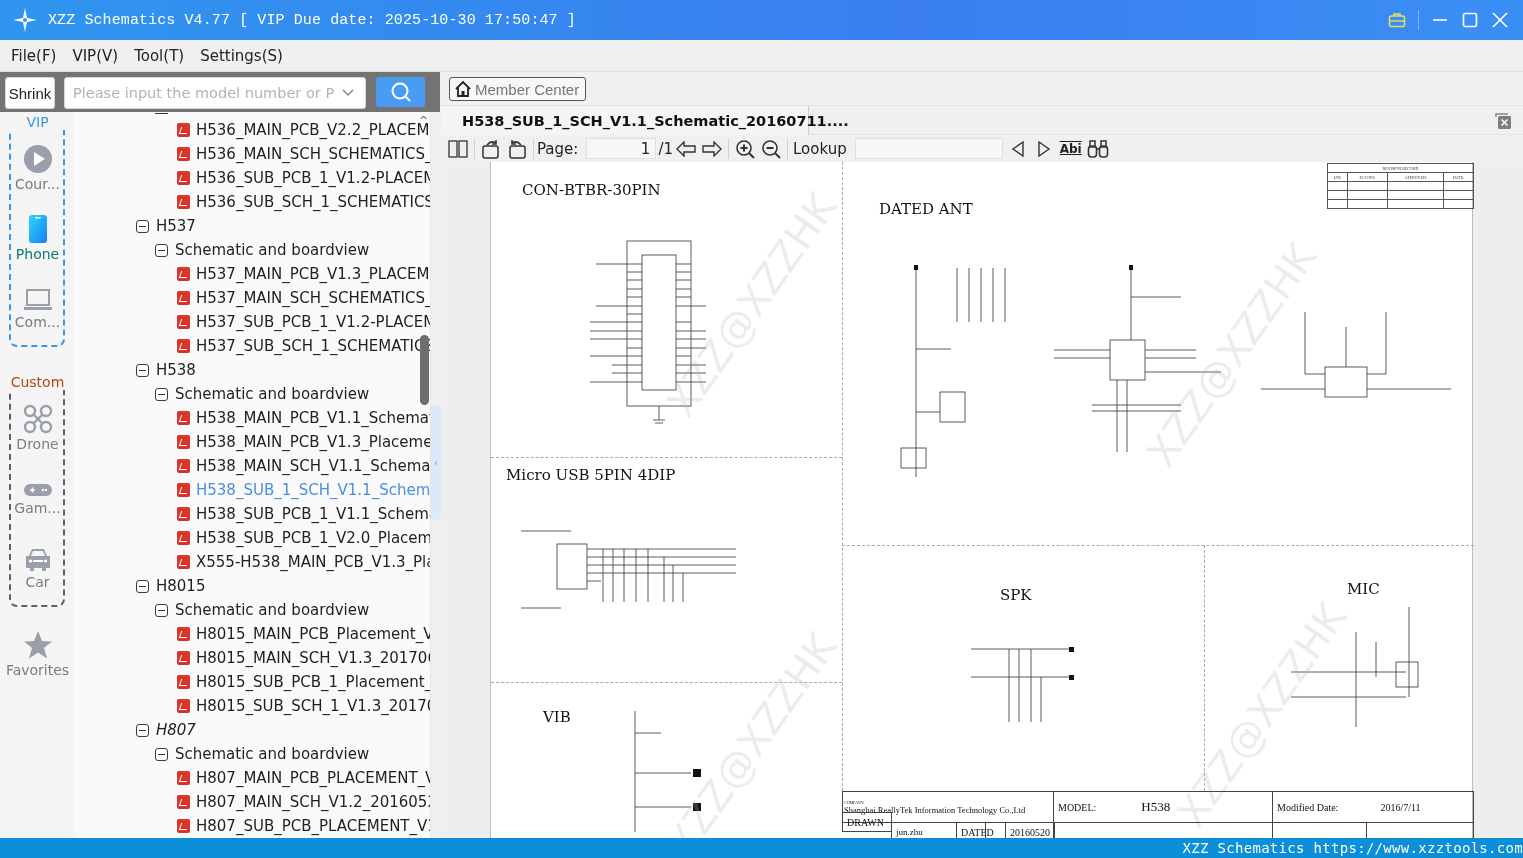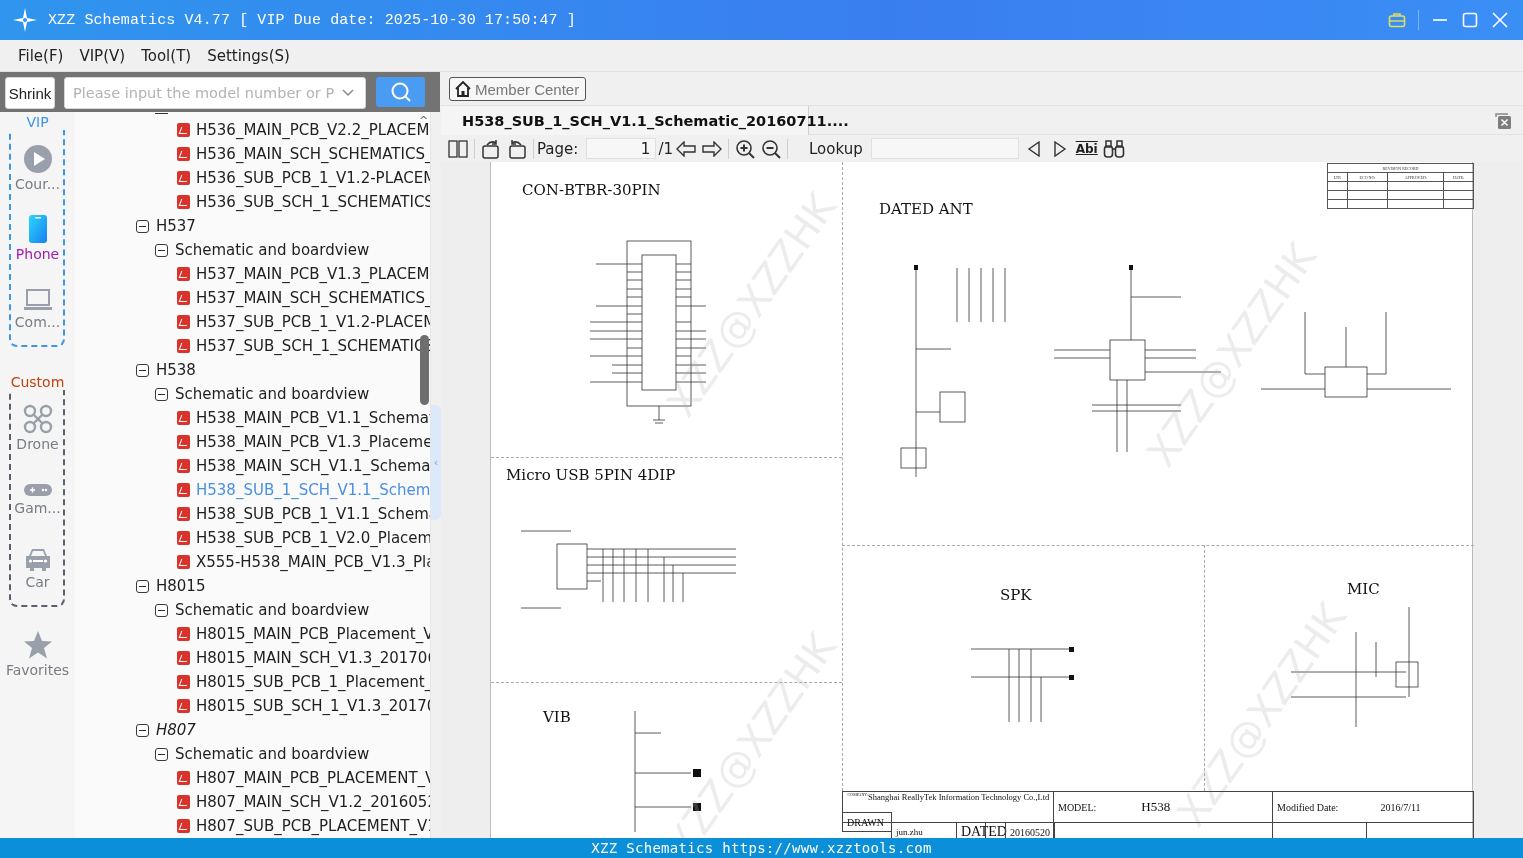--- a/index.html
+++ b/index.html
@@ -4,21 +4,21 @@
 <style>
   * { box-sizing: border-box; margin: 0; padding: 0; }
   html, body { width: 1523px; height: 858px; overflow: hidden; background: #f0f0f0; font-family: "DejaVu Sans", "Liberation Sans", sans-serif; }
   .titlebar { position: absolute; left: 0; top: 0; width: 1523px; height: 40px; background: linear-gradient(90deg, #2f95ee 0%, #3a7ef0 60%, #3a8ff5 100%); color: #fff; display: flex; align-items: center; font-family: Liberation Mono, monospace; }
   .titlebar .logo { width: 26px; height: 26px; margin-left: 12px; margin-right: 10px; position: relative; }
   .titlebar .title { font-size: 15px; letter-spacing: 0.1px; }
   .win-ctrls { position: absolute; right: 0; top: 0; height: 40px; display: flex; align-items: center; }
   .win-ctrls .btn { width: 30px; height: 40px; display: flex; align-items: center; justify-content: center; }
   .win-sep { width: 1px; height: 20px; background: rgba(255,255,255,0.35); margin: 0 6px; }
 
-  .menubar { position: absolute; left: 0; top: 40px; width: 1523px; height: 32px; background: #f0f0f0; display: flex; align-items: center; padding-left: 18px; border-bottom: 1px solid #e0e0e0; }
+  .menubar { position: absolute; left: 0; top: 40px; width: 1523px; height: 32px; background: #f0f0f0; display: flex; align-items: center; padding-left: 11px; border-bottom: 1px solid #e0e0e0; }
   .menubar .mi { font-size: 15px; color: #222; margin-right: 16px; }
 
   .left-toolbar { position: absolute; left: 0; top: 72px; width: 440px; height: 40px; background: #737373; }
   .shrink { position: absolute; left: 5px; top: 5px; width: 50px; height: 32px; border: 1px solid #d6d6d6; background: #fff; border-radius: 3px; font-size: 15px; color: #222; display: flex; align-items: center; justify-content: center; }
   .search-box { position: absolute; left: 64px; top: 5px; width: 302px; height: 32px; border: 1px solid #d6d6d6; background: #fff; border-radius: 3px; display: flex; align-items: center; padding-left: 8px; }
   .search-box input { border: none; outline: none; font-size: 14.5px; color: #333; width: 262px; background: transparent; font-family: "DejaVu Sans", sans-serif; }
   .search-box input::placeholder { color: #b3b3b3; }
   .search-btn { position: absolute; left: 376px; top: 5px; width: 49px; height: 30px; background: #4a9cf2; border-radius: 3px; display: flex; align-items: center; justify-content: center; }
 
   .nav-rail { position: absolute; left: 0; top: 112px; width: 75px; height: 726px; background: #f5f5f5; }
@@ -56,21 +56,21 @@
   .sheet { position: absolute; left: 49px; top: 0; width: 983px; height: 700px; background: #fff; border-left: 1px solid #bbb; border-right: 1px solid #bbb; }
   .sch-title { position: absolute; font-family: "DejaVu Serif", "Liberation Serif", serif; color: #111; }
   .dashed-v { position: absolute; width: 0; border-left: 1px dashed #aaa; }
   .dashed-h { position: absolute; height: 0; border-top: 1px dashed #aaa; }
   .rev-table { position: absolute; border-collapse: collapse; font-family: "Liberation Serif", serif; font-size: 4px; color: #333; }
   .rev-table td { border: 1px solid #555; height: 9px; text-align: center; }
   .title-block { position: absolute; left: 351px; top: 629px; width: 632px; height: 60px; font-family: "Liberation Serif", "DejaVu Serif", serif; color: #111; }
   .tb-cell { position: absolute; border: 1px solid #444; font-size: 11px; display: flex; align-items: center; padding-left: 4px; }
   .watermark { position: absolute; font-family: "DejaVu Sans", sans-serif; font-size: 40px; color: rgba(180,180,180,0.25); transform: rotate(-55deg); white-space: nowrap; pointer-events: none; }
 
-  .statusbar { position: absolute; left: 0; top: 838px; width: 1523px; height: 20px; background: #0a8fd8; color: #fff; font-family: "DejaVu Sans Mono", "Liberation Mono", monospace; font-size: 14px; text-align: center; line-height: 20px; letter-spacing: 0.3px; }
+  .statusbar { position: absolute; left: 0; top: 838px; width: 1523px; height: 20px; background: #0a8fd8; color: #fff; font-family: "DejaVu Sans Mono", "Liberation Mono", monospace; font-size: 14px; text-align: right; line-height: 20px; letter-spacing: 0.3px; }
 </style>
 </head>
 <body>
 
 <div class="titlebar">
   <span class="logo">
     <svg width="26" height="26" viewBox="0 0 26 26">
         <path d="M13 1 L15 11 L25 13 L15 15 L13 25 L11 15 L1 13 L11 11 Z" fill="#fff"></path>
         <circle cx="13" cy="13" r="2" fill="#3a8ff5"></circle>
       </svg>
@@ -130,21 +130,21 @@
 <div class="nav-rail">
   <div class="group-box vip-box"></div>
   <div class="group-label" style="top:2px;color:#3b95e8">VIP</div>
   <div class="rail-item" style="top:32px">
     <svg class="ico" width="30" height="30" viewBox="0 0 30 30">
         <circle cx="15" cy="15" r="14" fill="#9aa0ab"></circle>
         <path d="M11 8 L22 15 L11 22 Z" fill="#fff"></path>
       </svg>
     <span>Cour...</span>
   </div>
-  <div class="rail-item" style="top:102px;color:#a21caf">
+  <div class="rail-item" style="top:102px;color:#0f766e">
     <svg class="ico" width="20" height="30" viewBox="0 0 20 30">
         <defs>
           <linearGradient id="pg" x1="0" y1="0" x2="1" y2="1">
             <stop offset="0" stop-color="#2ad6ff"></stop>
             <stop offset="1" stop-color="#1a7ff0"></stop>
           </linearGradient>
         </defs>
         <rect x="1" y="1" width="18" height="28" rx="3" fill="url(#pg)"></rect>
         <rect x="7" y="3" width="6" height="1.5" rx="0.7" fill="#fff"></rect>
       </svg>
@@ -399,21 +399,21 @@
         </svg>
     </span>
     <span class="tb-ico">
       <svg width="20" height="20">
           <circle cx="9" cy="9" r="7" fill="none" stroke="#333" stroke-width="1.6"></circle>
           <path d="M5.5 9 H12.5" stroke="#333" stroke-width="2"></path>
           <line x1="14" y1="14" x2="19" y2="19" stroke="#333" stroke-width="2"></line>
         </svg>
     </span>
     <span class="tb-sep"></span>
-    <span style="margin-left:18px">Lookup</span>
+    <span style="margin-left:2px">Lookup</span>
     <span class="lookup-input"></span>
     <span class="tb-ico" style="margin-left:4px">
       <svg width="14" height="16">
           <path d="M12 1 L2 8 L12 15 Z" fill="none" stroke="#333" stroke-width="1.4"></path>
         </svg>
     </span>
     <span class="tb-ico">
       <svg width="14" height="16">
           <path d="M2 1 L12 8 L2 15 Z" fill="none" stroke="#333" stroke-width="1.4"></path>
         </svg>
@@ -594,35 +594,35 @@
             <rect x="638" y="103" width="4" height="5"></rect>
         </g>
       </svg>
 
       <div class="watermark" style="left:130px;top:120px">XZZ@XZZHK</div>
       <div class="watermark" style="left:610px;top:170px">XZZ@XZZHK</div>
       <div class="watermark" style="left:130px;top:560px">XZZ@XZZHK</div>
       <div class="watermark" style="left:640px;top:530px">XZZ@XZZHK</div>
 
       <div class="title-block">
-        <div class="tb-cell" style="left:0;top:0;width:212px;height:32px;font-size:8.5px;align-items:flex-start;justify-content:center;padding-left:1px">
+        <div class="tb-cell" style="left:0;top:0;width:212px;height:32px;font-size:8.5px;flex-direction:column;align-items:flex-start;justify-content:center;padding-left:1px">
           <span style="font-size:4px">COMPANY:</span>
           <span>Shanghai ReallyTek Information Technology Co.,Ltd</span>
         </div>
         <div class="tb-cell" style="left:211px;top:0;width:220px;height:32px">
           <span style="font-size:10px">MODEL:</span>
           <span style="margin-left:45px;font-size:13px">H538</span>
         </div>
         <div class="tb-cell" style="left:430px;top:0;width:202px;height:32px">
           <span style="font-size:10px">Modified Date:</span>
           <span style="margin-left:42px;font-size:10px">2016/7/11</span>
         </div>
         <div class="tb-cell" style="left:0;top:21px;width:50px;height:20px;font-size:10px">DRAWN</div>
         <div class="tb-cell" style="left:49px;top:31px;width:66px;height:20px;font-size:9px">jun.zhu</div>
-        <div class="tb-cell" style="left:114px;top:31px;width:30px;height:20px;font-size:14px">DATED</div>
+        <div class="tb-cell" style="left:114px;top:31px;width:30px;height:20px;font-size:10px">DATED</div>
         <div class="tb-cell" style="left:163px;top:31px;width:50px;height:20px;font-size:10px">20160520</div>
         <div class="tb-cell" style="left:211px;top:31px;width:220px;height:29px;font-size:9px;align-items:flex-end">
           &nbsp;
         </div>
         <div class="tb-cell" style="left:430px;top:31px;width:95px;height:29px;font-size:9px;align-items:flex-end">
           &nbsp;
         </div>
         <div class="tb-cell" style="left:524px;top:31px;width:108px;height:29px;font-size:9px;align-items:flex-end">
           &nbsp;&nbsp;&nbsp;&nbsp;
         </div>

